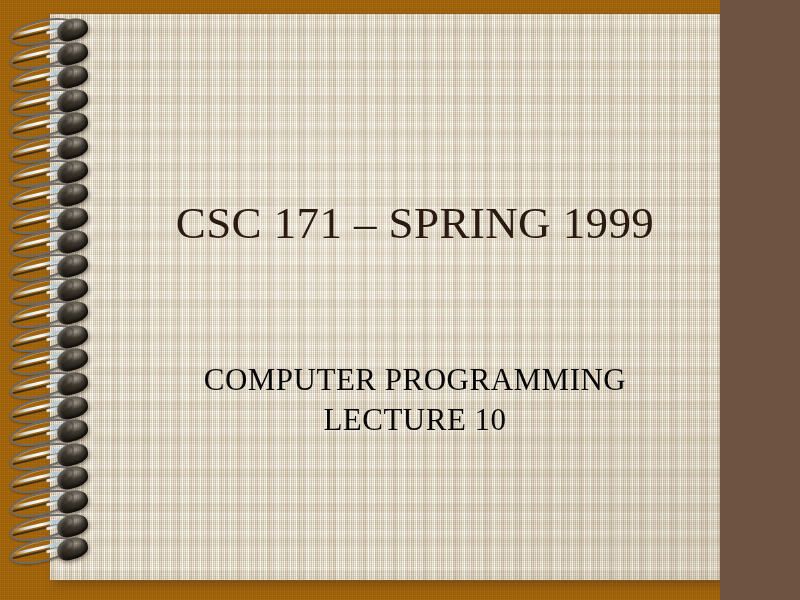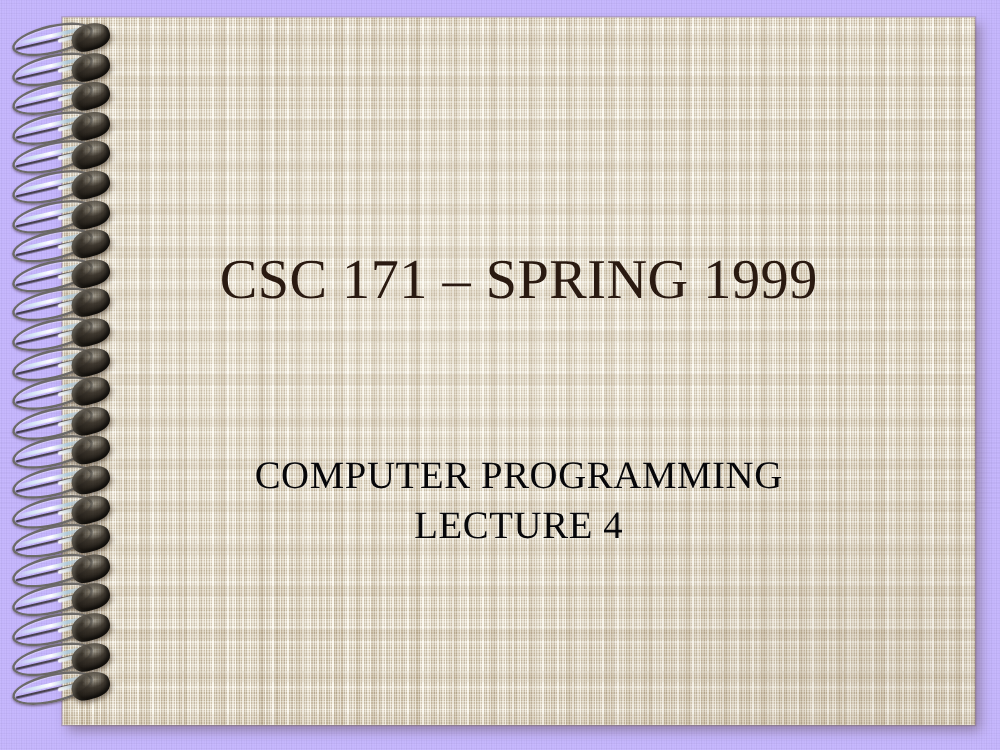--- a/index.html
+++ b/index.html
@@ -11,24 +11,25 @@
   body {
     width: 800px;
     height: 600px;
     overflow: hidden;
     font-family: "Liberation Serif", "DejaVu Serif", serif;
   }
 
   
   #slide {
     position: relative;
-    width: 800px;
+    width: 696px;
     height: 600px;
-    background: #c4b5fd;
+    background: #a16207;
     overflow: hidden;
+    padding-left: 24px;
   }
   
   #slide::before {
     content: "";
     position: absolute;
     inset: 0;
     pointer-events: none;
     background:
       repeating-linear-gradient(90deg,
         rgba(255,255,255,0.035) 0 1px,
@@ -251,21 +252,21 @@
 </head>
 <body>
 
 <div id="slide">
 
   <div id="paper">
 
     <div id="textblock">
       <div class="title">CSC 171 – SPRING 1999</div>
       <div class="subtitle line1">COMPUTER PROGRAMMING</div>
-      <div class="subtitle line2">LECTURE 4</div>
+      <div class="subtitle line2">LECTURE 10</div>
     </div>
 
   </div>
 
   <div id="spiral">
       <div class="coil" style="top: 17px;">
         <div class="hole-shadow"></div>
         <div class="wire"></div>
         <div class="wire-shade"></div>
         <div class="glint"></div>

